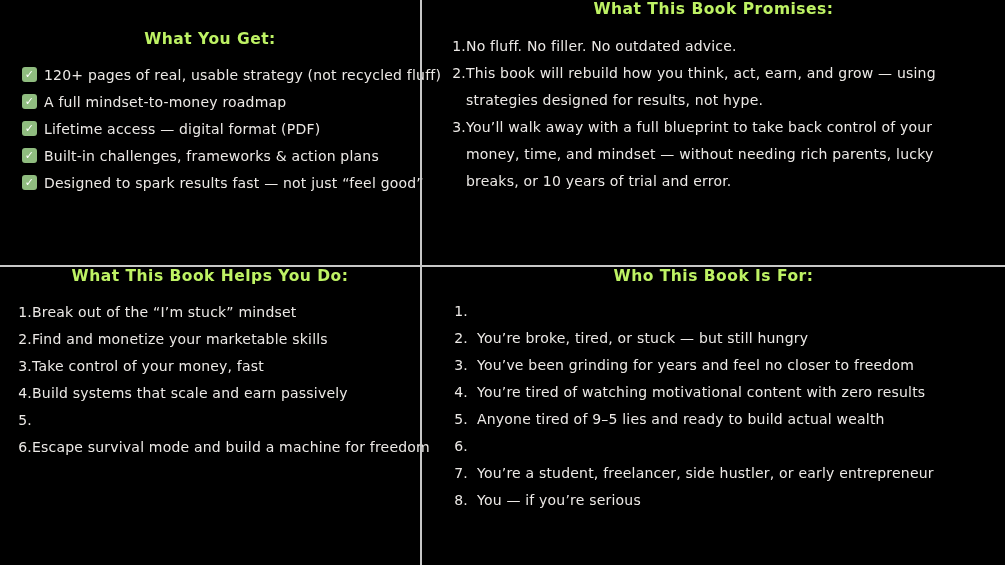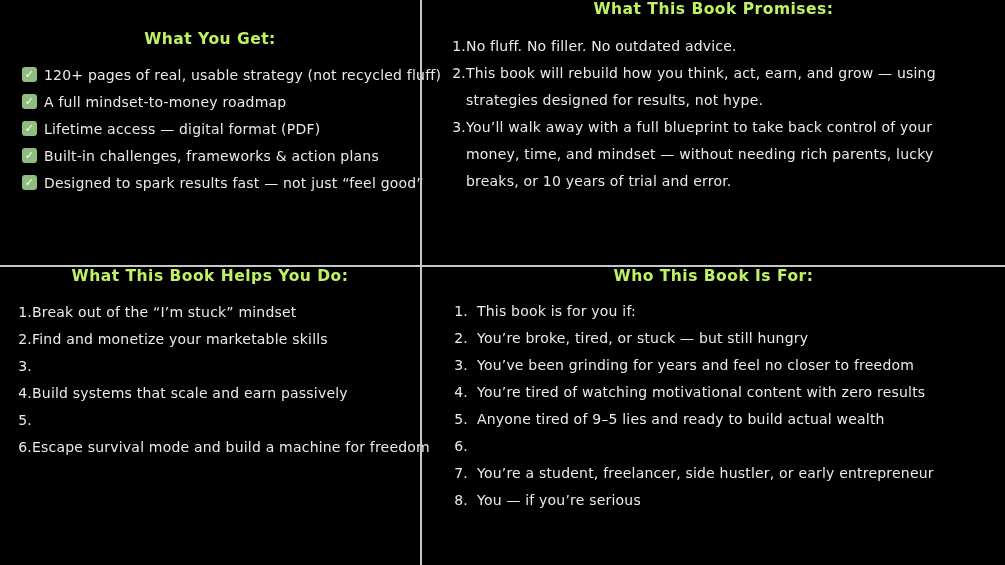--- a/index.html
+++ b/index.html
@@ -151,20 +151,21 @@
           <span class="txt">Break out of the “I’m stuck” mindset</span>
         </li>
 
         <li>
           <span class="num">2.</span>
           <span class="txt">Find and monetize your marketable skills</span>
         </li>
 
         <li>
           <span class="num">3.</span>
+          <span class="txt">Take control of your money, fast</span>
         </li>
 
         <li>
           <span class="num">4.</span>
           <span class="txt">Build systems that scale and earn passively</span>
         </li>
 
         <li>
           <span class="num">5.</span>
         </li>
@@ -175,21 +176,20 @@
         </li>
       </ol>
   </section>
 
   <section class="quad q4">
     <h2 class="sec-title">Who This Book Is For:</h2>
     <ol class="plain">
 
         <li>
           <span class="num">1.</span>
-          <span class="txt">This book is for you if:</span>
         </li>
 
         <li>
           <span class="num">2.</span>
           <span class="txt">You’re broke, tired, or stuck — but still hungry</span>
         </li>
 
         <li>
           <span class="num">3.</span>
           <span class="txt">You’ve been grinding for years and feel no closer to freedom</span>

